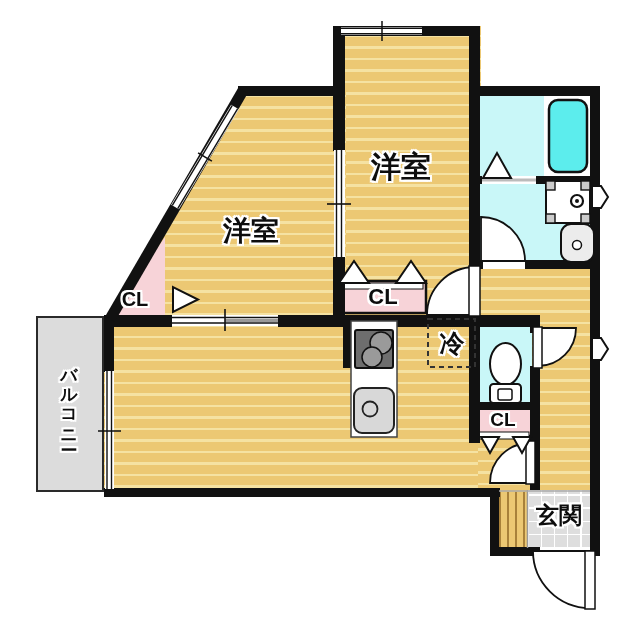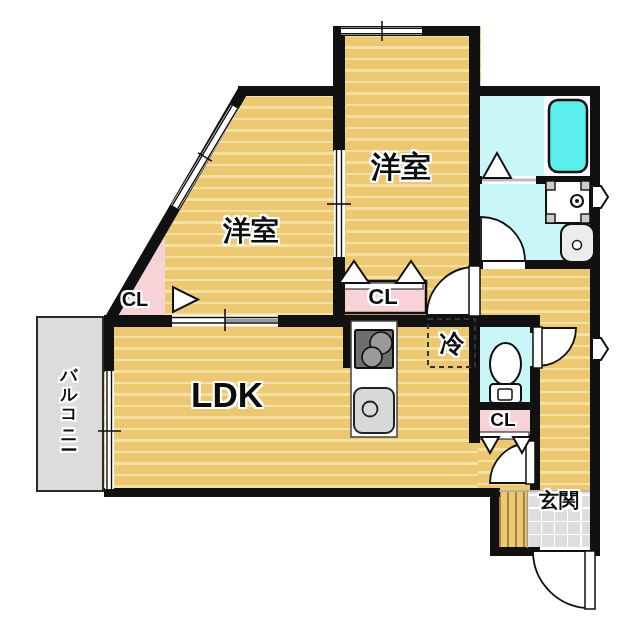--- a/index.html
+++ b/index.html
@@ -160,22 +160,21 @@
     <line x1="499" y1="491" x2="590" y2="491" stroke="#aaa" stroke-width="1.5"></line>
   </svg>
 
   <div class="label" style="left:401px;top:167px;font-size:30px;">
     <div>洋室</div>
   </div>
   <div class="label" style="left:251px;top:231px;font-size:28px;">
     <div>洋室</div>
   </div>
   <div class="label" style="left:227px;top:395px;font-size:35px;">
-    <div>LDK</div>
   </div>
   <div class="label" style="left:135px;top:299px;font-size:20px;">CL</div>
   <div class="label" style="left:383px;top:297px;font-size:22px;">CL</div>
   <div class="label" style="left:503px;top:420px;font-size:19px;">CL</div>
   <div class="label" style="left:452px;top:343px;font-size:25px;">冷</div>
-  <div class="label" style="left:559px;top:500px;font-size:20px;">玄関</div>
+  <div class="label" style="left:559px;top:516px;font-size:23px;">玄関</div>
   <div class="label vert" style="left:69px;top:399px;font-size:17px;">バルコニー</div>
 
 </div>
 
 </body></html>

